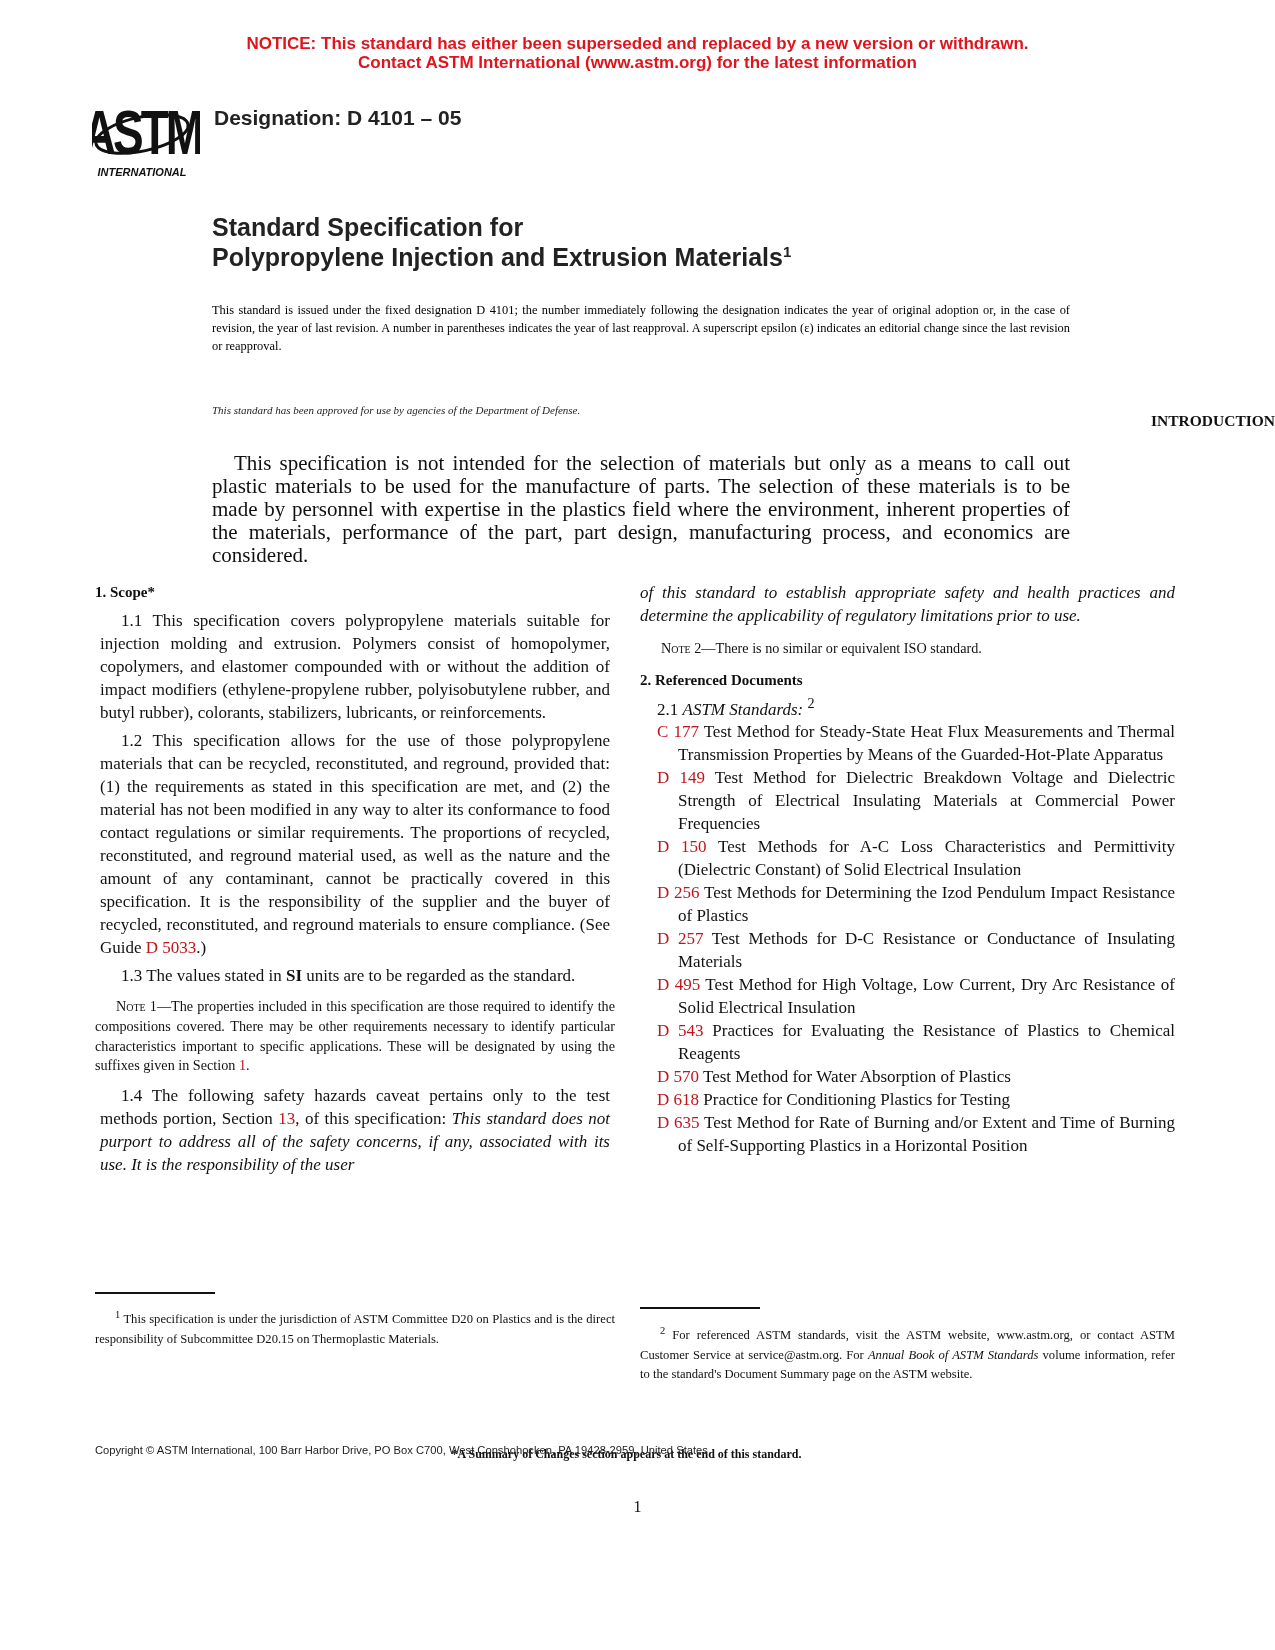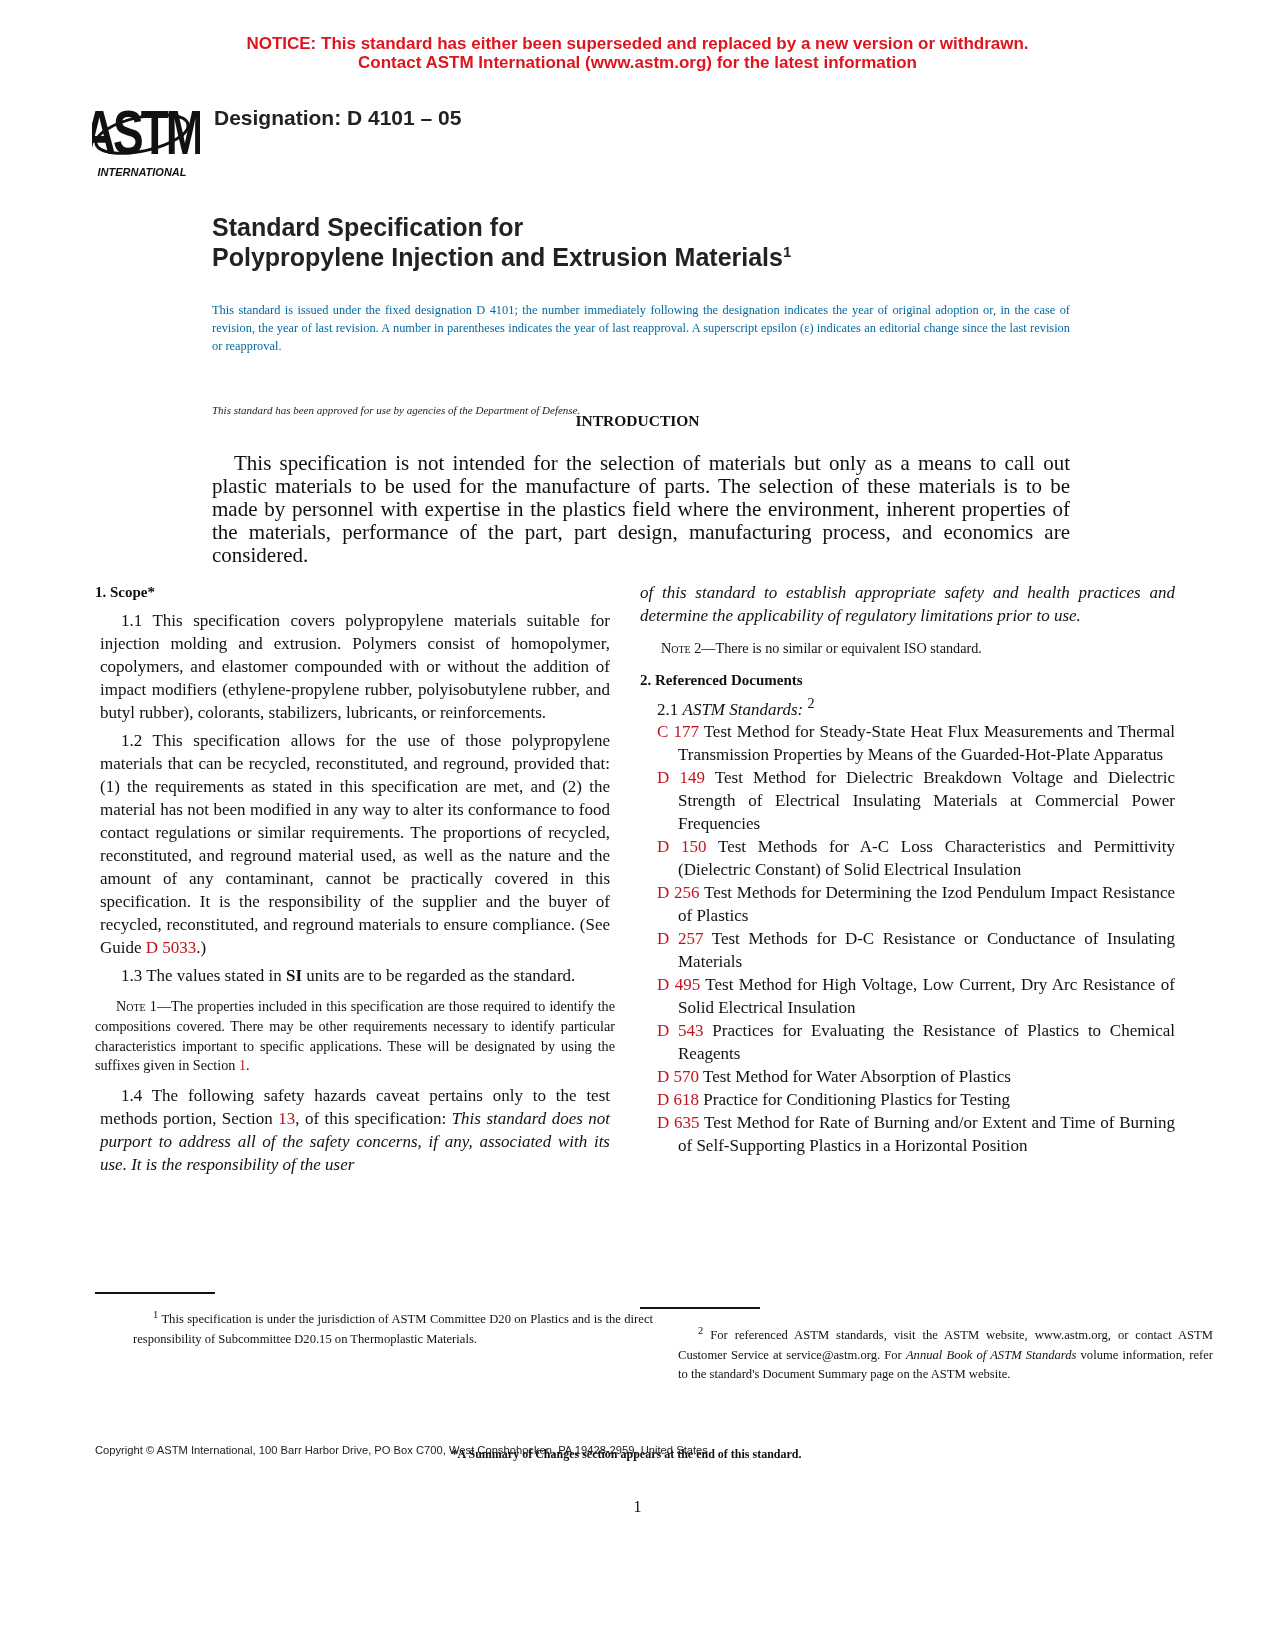--- a/index.html
+++ b/index.html
@@ -10,38 +10,38 @@
   .link { color: #c0141c; cursor: pointer; }
 
   #notice { left: 0; width: 1275px; top: 34px; text-align: center; color: #e0141c; font-weight: bold; font-size: 17px; line-height: 19px; }
 
   #logo { left: 92px; top: 92px; width: 108px; height: 86px; }
   #designation { left: 214px; top: 106px; font-size: 21px; font-weight: bold; color: #222; }
 
   #title { left: 212px; top: 212px; font-size: 25px; font-weight: bold; line-height: 30px; color: #222; }
   #title sup { font-size: 15px; vertical-align: super; line-height: 0; }
 
-  #preamble { left: 212px; top: 301px; width: 858px; font-size: 12.4px; line-height: 18px; text-align: justify; color: #0369a1; }
+  #preamble { left: 212px; top: 301px; width: 858px; font-size: 12.4px; line-height: 18px; text-align: justify; color: #000000; }
   #dod { left: 212px; top: 368px; font-size: 11px; font-style: italic; color: #222; margin-top: 36px; }
 
-  #intro-head { left: 0; width: 1275px; top: 412px; text-align: center; font-size: 15.5px; font-weight: bold; }
+  #intro-head { left: 0; width: 1275px; top: 412px; text-align: right; font-size: 15.5px; font-weight: bold; }
   #intro-body { left: 212px; top: 452px; width: 858px; font-size: 21px; line-height: 23px; text-align: justify; text-indent: 22px; }
 
   .col { font-size: 17px; line-height: 23px; text-align: justify; }
   #left-col { left: 95px; top: 581px; width: 520px; }
   #right-col { left: 640px; top: 581px; width: 535px; }
   .h2 { font-weight: bold; font-size: 15px; text-align: left; }
   .p { text-indent: 21px; margin: 5px; }
   .note { font-size: 14.2px; line-height: 19.8px; text-indent: 21px; margin: 10px 0 8px 0; }
   .sc { font-variant: small-caps; }
   .ital { font-style: italic; }
   .refitem { padding-left: 38px; text-indent: -21px; text-align: justify; }
   .refsub { padding-left: 17px; }
   .fnrule { height: 1.5px; background: #111; width: 120px; }
-  .fn { font-size: 12.6px; line-height: 19.5px; text-align: justify; margin-left: 38px; }
+  .fn { font-size: 12.6px; line-height: 19.5px; text-align: justify; }
 
   #fn-left-rule { left: 95px; top: 1292px; }
   #fn-left { left: 95px; top: 1305px; width: 520px; }
   #fn-right-rule { left: 640px; top: 1307px; }
   #fn-right { left: 640px; top: 1321px; width: 535px; }
 
   #summary { left: 0; width: 1253px; top: 1447px; text-align: center; font-size: 12px; font-weight: bold; }
   #copyright { left: 95px; top: 1444px; font-size: 11.2px; color: #222; }
   #pagenum { left: 0; width: 1275px; top: 1498px; text-align: center; font-size: 16px; }
 </style>

